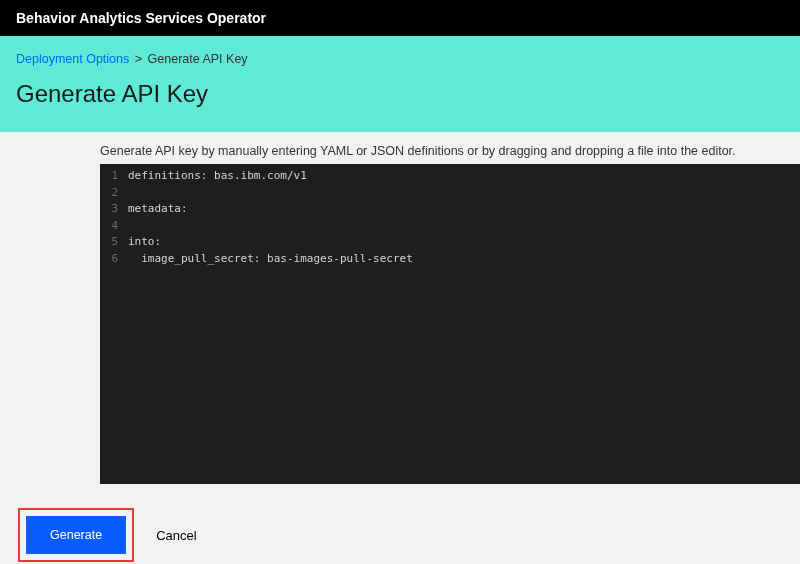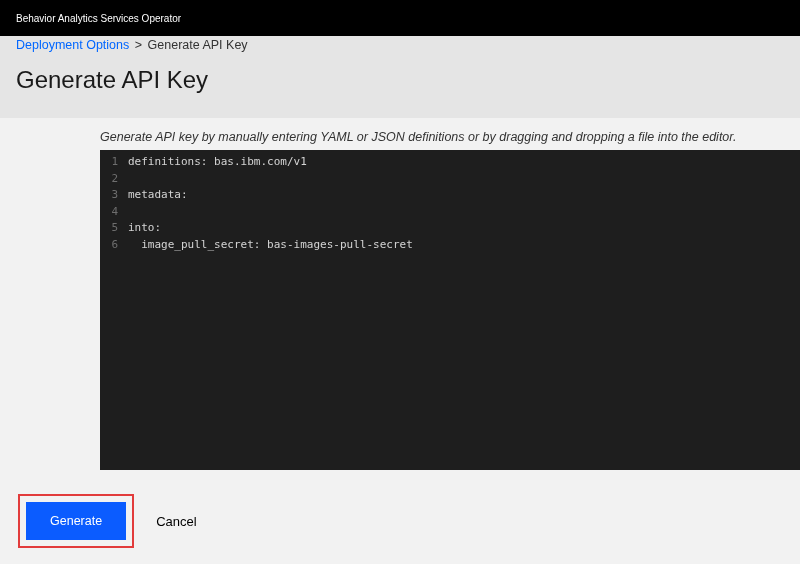--- a/index.html
+++ b/index.html
@@ -10,26 +10,26 @@
       height: 564px;
       overflow: hidden;
     }
     .top-bar {
       background: #000;
       color: #fff;
       height: 36px;
       display: flex;
       align-items: center;
       padding: 0 16px;
-      font-size: 10px;
-      font-weight: 400;
+      font-size: 14px;
+      font-weight: 700;
     }
     .white-panel {
-      background: #e5e5e5;
-      padding: 2px 16px 24px 16px;
+      background: #5eead4;
+      padding: 16px 16px 24px 16px;
     }
     .breadcrumb {
       font-size: 12.5px;
       margin-bottom: 14px;
     }
     .breadcrumb-link {
       color: #0066ff;
       text-decoration: none;
     }
     .breadcrumb-sep {
@@ -52,21 +52,20 @@
       margin-left: 100px;
       padding-top: 12px;
       padding-bottom: 12px;
       padding-right: 0;
     }
     .editor-instructions {
       font-size: 12.5px;
       color: #333;
       margin-bottom: 6px;
       padding-left: 0;
-      font-style: italic;
     }
     .code-editor {
       background: #1e1e1e;
       color: #d4d4d4;
       font-family: "Menlo", "Consolas", monospace;
       font-size: 11px;
       line-height: 1.5;
       height: 320px;
       padding: 4px 0;
       overflow: hidden;

